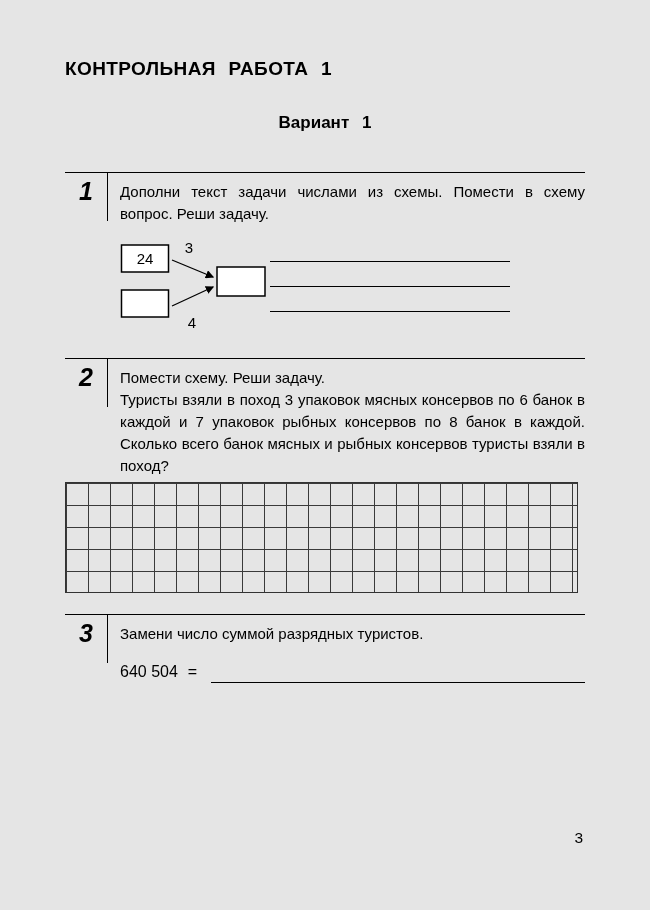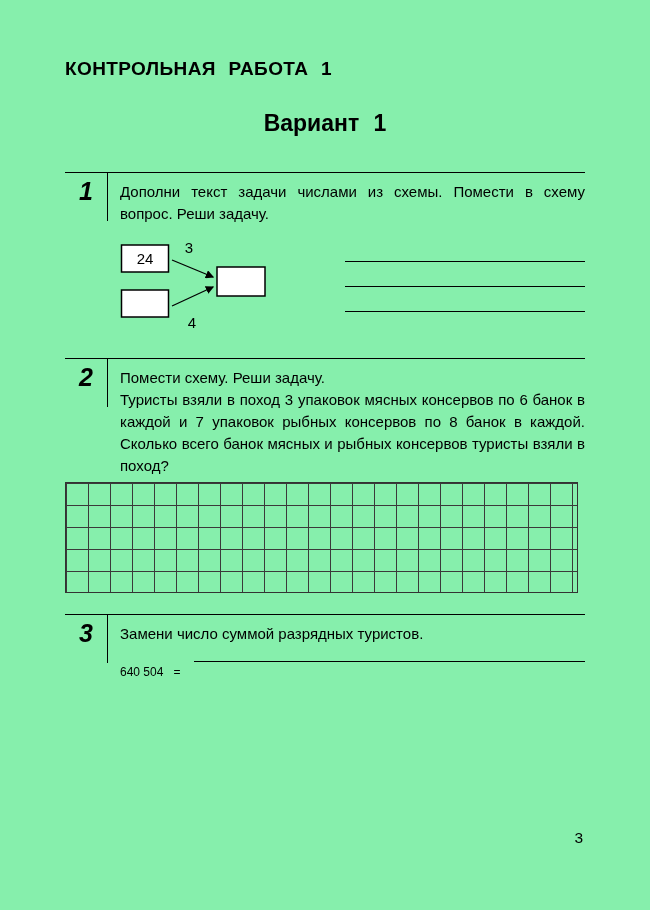--- a/index.html
+++ b/index.html
@@ -6,30 +6,30 @@
   html,body { background:#ffffff; }
   body {
     width:650px; height:910px;
     font-family:"Liberation Sans", sans-serif;
     color:#000; overflow:hidden;
   }
   .page {
     position:relative;
     width:650px; height:910px;
     padding:58px 65px 0 65px;
-    background:#86efac;
+    background:#e5e5e5;
   }
   .title {
     font-size:19px; font-weight:bold;
     letter-spacing:0.4px; word-spacing:7px;
     line-height:22px;
   }
   .variant {
     margin-top:32px; text-align:center;
-    font-size:23px; font-weight:bold; word-spacing:8px;
+    font-size:17px; font-weight:bold; word-spacing:8px;
     line-height:22px;
   }
   .task { border-top:1.7px solid #000; }
   .task-1 { margin-top:38px; }
   .task-2 { margin-top:5px; }
   .task-3 { margin-top:21px; }
   .task-row { display:flex; align-items:stretch; }
   .num-cell {
     width:43px; min-height:48px; height:48px;
     border-right:1.7px solid #000;
@@ -39,42 +39,42 @@
   .task-num {
     font-size:25px; font-weight:bold; font-style:italic;
     line-height:26px;
   }
   .task-body { flex:1; padding:8px 0 0 12px; min-width:0; }
   .task-instruction, .task-text {
     font-size:15px; line-height:22px;
     text-align:justify;
   }
   .work-row {
-    display:flex; justify-content:space-between;
+    display:flex; justify-content:flex-start;
     margin-top:12px; padding-bottom:20px;
   }
   .scheme { flex:0 0 auto; }
   .sbox { fill:#fff; stroke:#000; stroke-width:1.5; }
   .stext { font-size:15px; fill:#000; font-family:"Liberation Sans", sans-serif; }
   .sarrow { stroke:#000; stroke-width:1.3; }
   .answer-lines { width:240px; margin-top:0; }
   .answer-line { height:25px; border-bottom:1.5px solid #000; }
   .task-2 .task-body { padding-bottom:0; }
   .grid {
     margin-top:5px; margin-bottom:21px;
     width:513px; height:111px;
     border:1.2px solid #333;
     background-image:
       repeating-linear-gradient(to right,  #3a3a3a 0px, #3a3a3a 1px, transparent 1px, transparent 22px),
       repeating-linear-gradient(to bottom, #3a3a3a 0px, #3a3a3a 1px, transparent 1px, transparent 22px);
   }
   .equation-row {
-    display:flex; align-items:flex-start;
+    display:flex; align-items:flex-end;
     margin-top:16px; padding-bottom:24px;
-    font-size:12px; line-height:22px;
+    font-size:16px; line-height:22px;
   }
   .eq-sign { margin-left:10px; }
   .eq-blank { flex:1; margin-left:14px; border-bottom:1.5px solid #000; }
   .page-num {
     position:absolute; top:829px; right:67px;
     font-size:15.5px;
   }
 </style>
 </head>
 <body>

